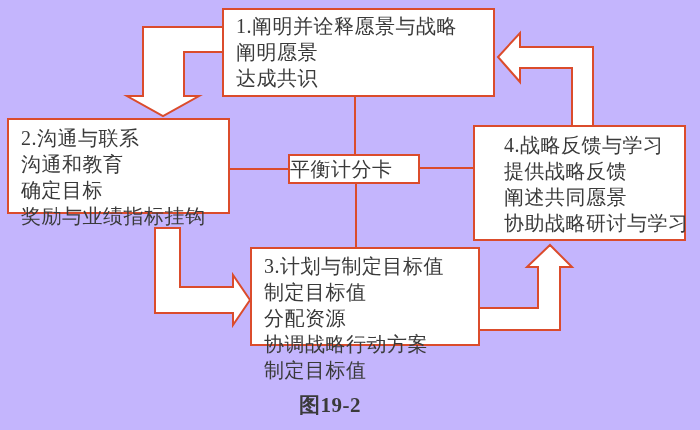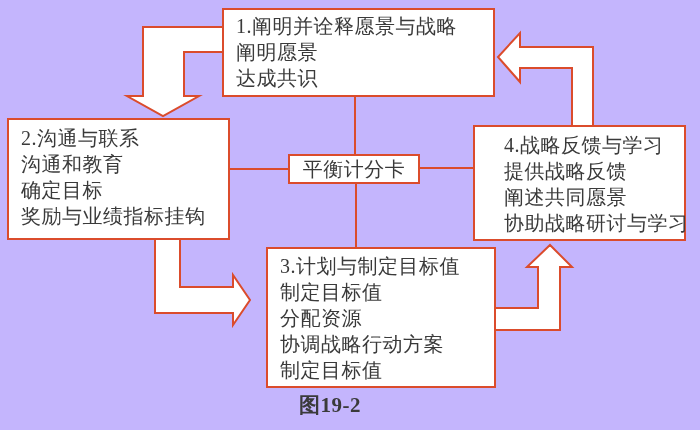--- a/index.html
+++ b/index.html
@@ -17,26 +17,26 @@
     box-sizing: border-box;
     background: #ffffff;
     border: 2px solid #db4c2c;
     color: #3a3a3a;
     font-size: 20px;
     line-height: 26px;
     letter-spacing: 0.5px;
   }
   .node .tline { white-space: nowrap; }
   .node-box1 { left: 222px; top: 8px;   width: 273px; height: 89px;  padding: 3px 6px 0 12px; }
-  .node-box2 { left: 7px;   top: 118px; width: 223px; height: 122px; padding: 5px 10px 0 12px; }
-  .node-box3 { left: 250px; top: 247px; width: 230px; height: 141px; padding: 4px 6px 0 12px; margin-left: 16px; }
+  .node-box2 { left: 7px;   top: 118px; width: 223px; height: 96px; padding: 5px 10px 0 12px; }
+  .node-box3 { left: 250px; top: 247px; width: 230px; height: 99px; padding: 4px 6px 0 12px; }
   .node-box4 { left: 473px; top: 125px; width: 213px; height: 116px; padding: 5px 4px 0 29px; }
   .node-center {
     left: 288px; top: 154px; width: 132px; height: 30px;
-    display: flex; align-items: center; justify-content: center;
+    display: flex; align-items: center; justify-content: flex-start;
     padding: 0; font-size: 20px;
   }
   .caption {
     position: absolute;
     left: 0; top: 391px; width: 660px;
     display: flex; justify-content: center; gap: 28px;
     color: #3a3a3a; font-size: 21px; line-height: 28px;
     letter-spacing: 0.5px;
     font-weight: bold;
   }

